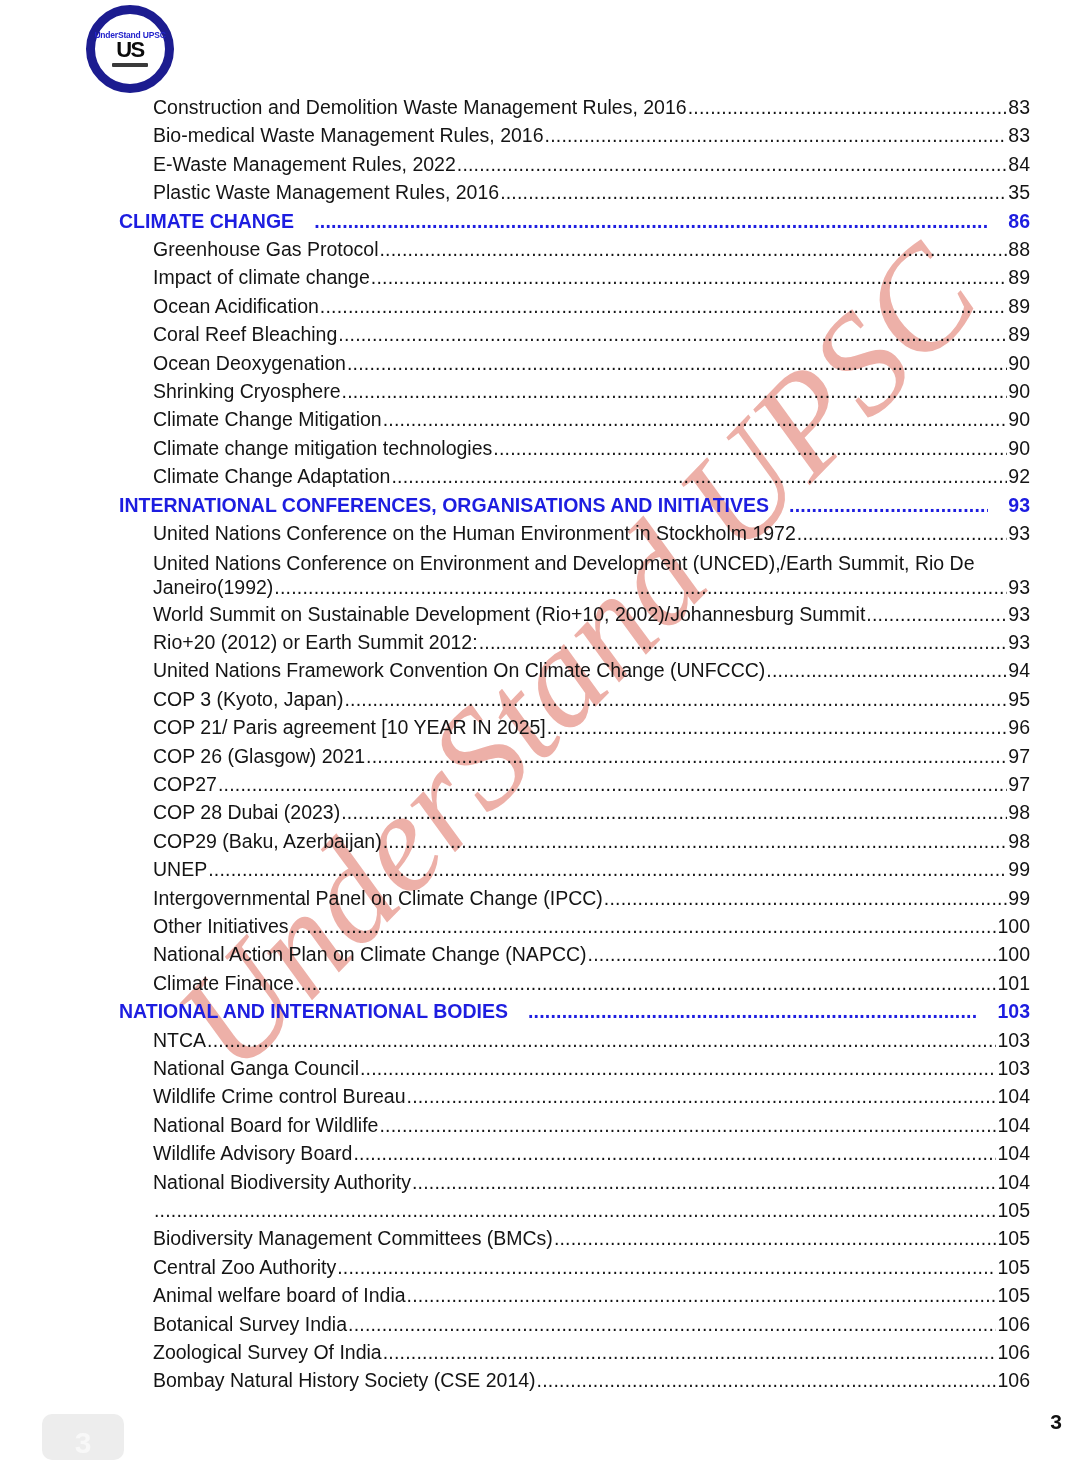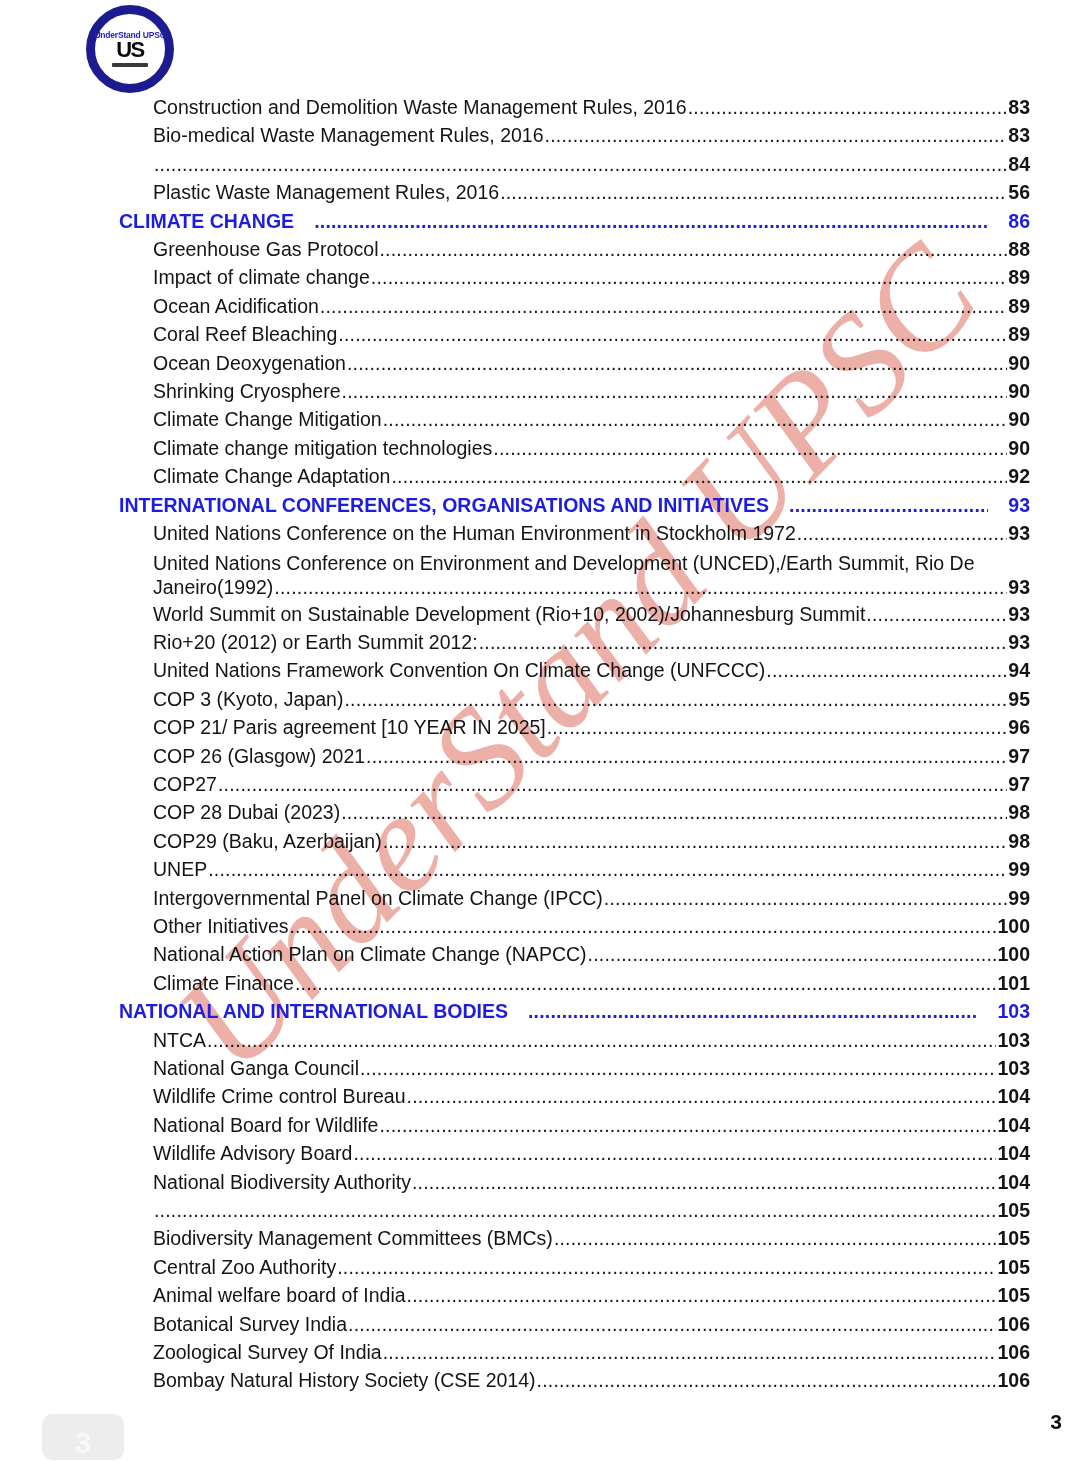--- a/index.html
+++ b/index.html
@@ -47,21 +47,21 @@
     font-size:19.5px;color:#141414;
   }
   .toc-row{
     display:flex;align-items:baseline;line-height:28.4px;
   }
   .toc-row .t{white-space:nowrap;}
   .toc-row .d{
     flex:1 1 auto;overflow:hidden;white-space:nowrap;
     margin:0 1px;letter-spacing:0.2px;
   }
-  .toc-row .p{flex:0 0 auto;font-weight:bold;}
+  .toc-row .p{flex:0 0 auto;}
   .lvl2{padding-left:34px;}
   .lvl1{color:#1d1de0;font-weight:bold;gap:19px;}
   .toc-wrap{padding-left:34px;}
   .toc-wrap .toc-cont{line-height:24px;padding-top:3px;}
   .toc-wrap .toc-row{line-height:25px;align-items:flex-end;}
 
   
   .thumb-badge{
     position:absolute;left:22px;top:1414px;z-index:2;
     width:82px;height:46px;border-radius:10px;
@@ -94,27 +94,28 @@
     <span class="t">Construction and Demolition Waste Management Rules, 2016</span>
     <span class="d">................................................................................................................................................................................................................................................................................................................................</span>
     <span class="p">83</span>
   </div>
       <div class="toc-row lvl2">
     <span class="t">Bio-medical Waste Management Rules, 2016</span>
     <span class="d">................................................................................................................................................................................................................................................................................................................................</span>
     <span class="p">83</span>
   </div>
       <div class="toc-row lvl2">
+    <span class="t">E-Waste Management Rules, 2022</span>
     <span class="d">................................................................................................................................................................................................................................................................................................................................</span>
     <span class="p">84</span>
   </div>
       <div class="toc-row lvl2">
     <span class="t">Plastic Waste Management Rules, 2016</span>
     <span class="d">................................................................................................................................................................................................................................................................................................................................</span>
-    <span class="p">56</span>
+    <span class="p">35</span>
   </div>
       <div class="toc-row lvl1">
     <span class="t">CLIMATE CHANGE</span>
     <span class="d">................................................................................................................................................................................................................................................................................................................................</span>
     <span class="p">86</span>
   </div>
       <div class="toc-row lvl2">
     <span class="t">Greenhouse Gas Protocol</span>
     <span class="d">................................................................................................................................................................................................................................................................................................................................</span>
     <span class="p">88</span>

